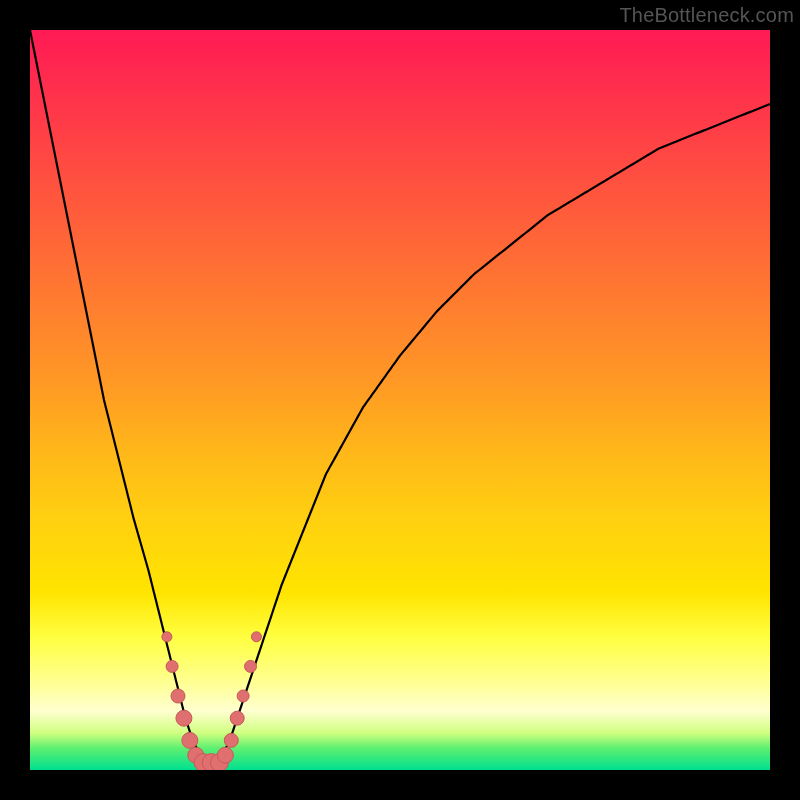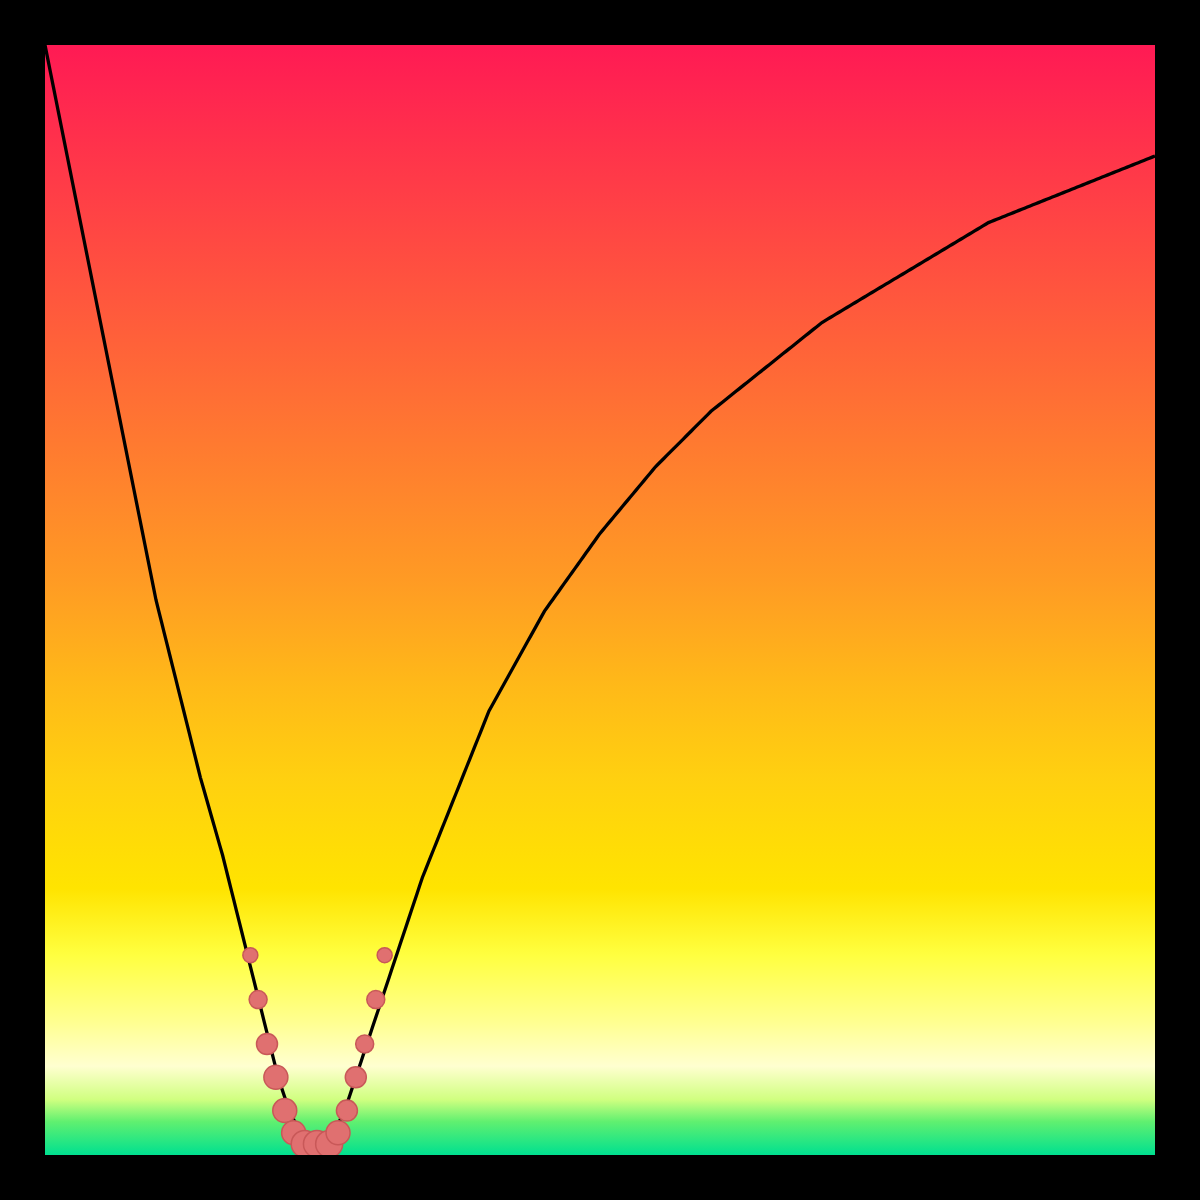--- a/index.html
+++ b/index.html
@@ -77,13 +77,14 @@
           <circle cx="189.44" cy="732.60" r="9" fill="#e07070" stroke="#c85858" stroke-width="1"></circle>
           <circle cx="195.36" cy="725.20" r="8" fill="#e07070" stroke="#c85858" stroke-width="1"></circle>
           <circle cx="201.28" cy="710.40" r="7" fill="#e07070" stroke="#c85858" stroke-width="1"></circle>
           <circle cx="207.20" cy="688.20" r="7" fill="#e07070" stroke="#c85858" stroke-width="1"></circle>
           <circle cx="213.12" cy="666.00" r="6" fill="#e07070" stroke="#c85858" stroke-width="1"></circle>
           <circle cx="220.52" cy="636.40" r="6" fill="#e07070" stroke="#c85858" stroke-width="1"></circle>
           <circle cx="226.44" cy="606.80" r="5" fill="#e07070" stroke="#c85858" stroke-width="1"></circle>
         </g>
     </svg>
   </div>
+  <div class="watermark">TheBottleneck.com</div>
 </div>
 
 </body></html>

